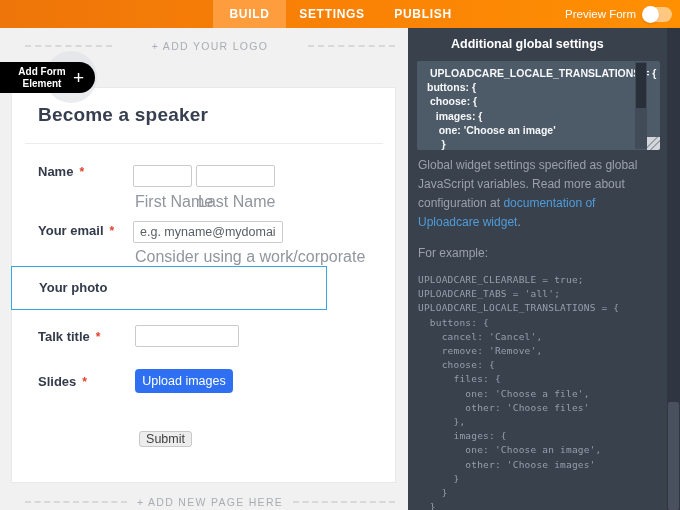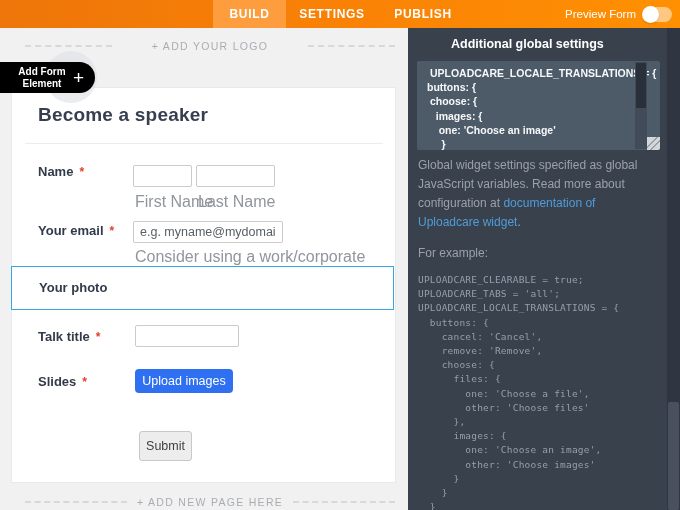--- a/index.html
+++ b/index.html
@@ -45,23 +45,23 @@
   .divider { position:absolute; left:13px; right:12px; top:55px; border-top:1px solid #ececec; }
 
   .flabel { position:absolute; font-size:13px; font-weight:bold; color:#333b4b; }
   .req { color:#e2402c; margin-left:6px; font-size:12px; }
   .tinput { position:absolute; height:22px; border:1px solid #cbcbcb; border-radius:2px; background:#fff;
             font-size:12.5px; color:#596066; padding:0 6px; font-family:"Liberation Sans",sans-serif; }
   .tinput::placeholder { color:#596066; opacity:1; }
   .sublabel { position:absolute; font-size:16px; color:#90969d; }
   .blue-btn { position:absolute; background:#2e70f1; border:none; border-radius:4px; color:#fff;
               font-size:12.5px; font-family:"Liberation Sans",sans-serif; cursor:pointer; }
-  .selected-row { position:absolute; left:-1px; top:178px; width:383px; height:44px; background:#fff;
+  .selected-row { position:absolute; left:-1px; top:178px; width:316px; height:44px; background:#fff;
                   border:1px solid #38a6e3; z-index:4; }
-  .submit-btn { position:absolute; left:127px; top:343px; width:53px; height:30px; background:#ededed;
+  .submit-btn { position:absolute; left:127px; top:343px; width:53px; height:16px; background:#ededed;
                 border:1px solid #c8c8c8; border-radius:3px; font-size:12.5px; color:#3f3f3f;
                 font-family:"Liberation Sans",sans-serif; cursor:pointer; }
 
   
   .panel { position:absolute; left:408px; top:28px; width:272px; height:482px; background:#39414d; z-index:20; }
   .panel-title { position:absolute; left:11px; top:9px; color:#fff; font-size:12.5px; font-weight:bold;margin-left:32px; }
   .settings-box { position:absolute; left:9px; top:33px; width:243px; height:89px; background:#4d5a68;
                   border-radius:2px; overflow:hidden; cursor:text; }
   .settings-box pre { padding:5px 0 0 10px; font-family:"Liberation Sans",sans-serif; font-size:10.5px;
                       font-weight:bold; color:#f6f8fa; line-height:14.2px; white-space:pre; }

